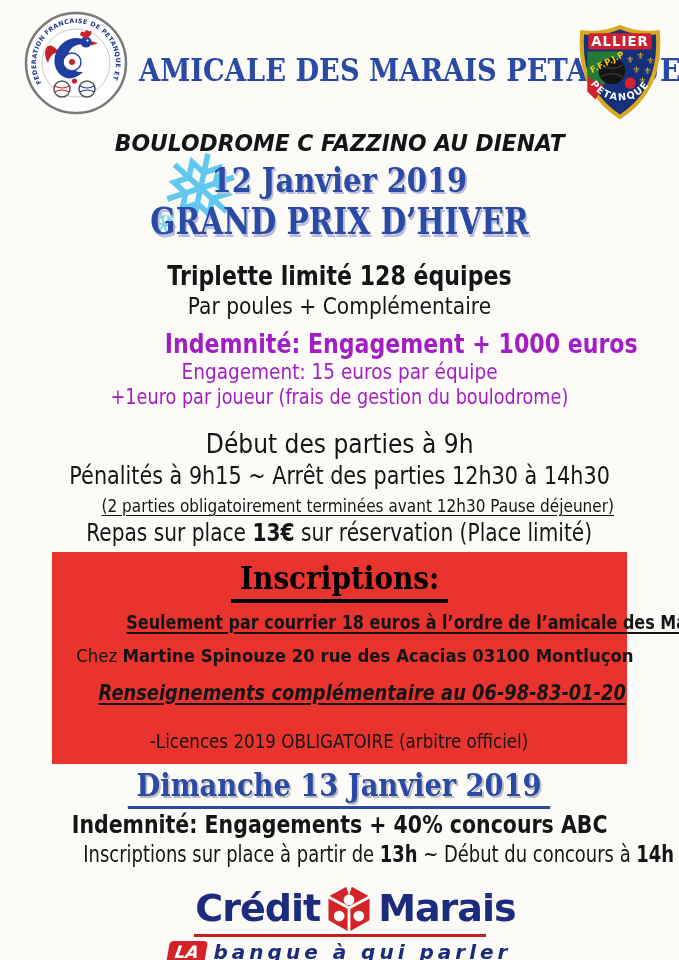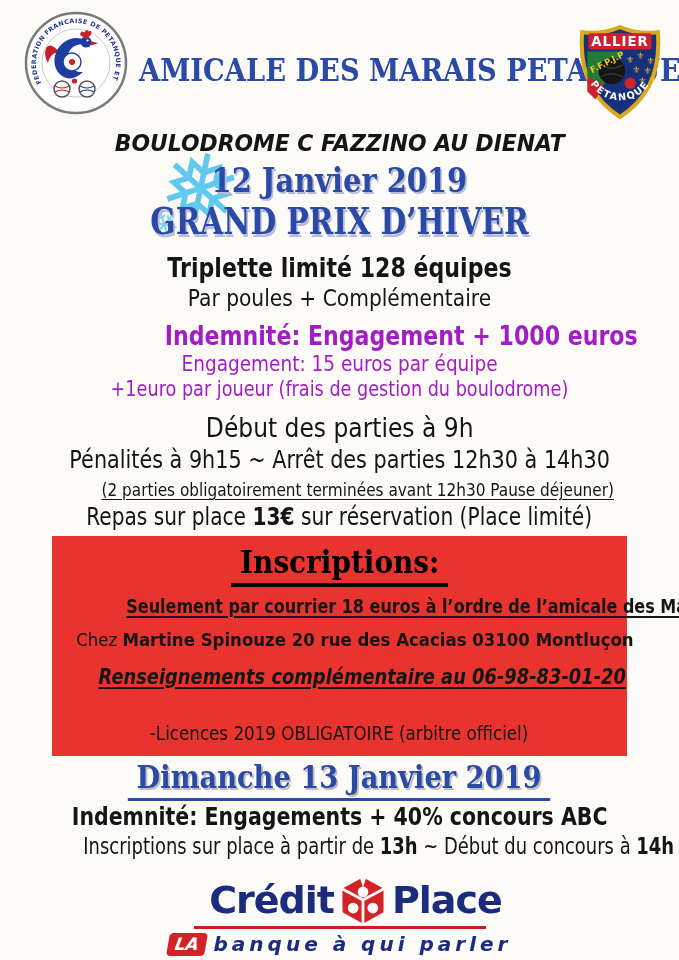--- a/index.html
+++ b/index.html
@@ -32,21 +32,21 @@
   .t-note  { font-size: 17px; text-decoration: underline; text-underline-offset: 3px; transform: scaleX(.9); line-height: 23px; }
   .t-repas { font-size: 24px; transform: scaleX(.84); line-height: 30px; }
 
   .red-box { width: 575px; margin: 4px auto 0; background: #e8332e; padding: 6px 0 10px; position: relative; z-index: 1; }
   .t-insc  { font-family: "DejaVu Serif", serif; font-size: 31px; font-weight: 700; color: #000; border-bottom: 4px solid #000; padding: 0 10px 1px; transform: scaleX(.9); line-height: 40px; }
   .t-seul  { font-size: 20px; font-weight: 700; text-decoration: underline; text-decoration-thickness: 2px; text-underline-offset: 3px; transform: scaleX(.8); line-height: 27px; }
   .t-chez  { font-size: 18px; transform: scaleX(.92); line-height: 24px; }
   .t-rens  { font-size: 21px; font-weight: 700; text-decoration: underline; text-decoration-thickness: 2px; text-underline-offset: 3px; transform: scaleX(.85); line-height: 27px; }
   .t-lic   { font-size: 19px; transform: scaleX(.88); line-height: 25px; }
   .mt2 { margin-top: 2px; } .mt4 { margin-top: 4px; padding-left: 36px; } .mt6 { margin-top: 6px; }
-  .mt8 { margin-top: 8px; text-align: right; } .mt10 { margin-top: 10px; } .mt12 { margin-top: 12px; font-style: italic; } .mt14 { margin-top: 30px; }
+  .mt8 { margin-top: 8px; text-align: right; } .mt10 { margin-top: 18px; } .mt12 { margin-top: 12px; font-style: italic; } .mt14 { margin-top: 22px; }
 
   .t-dim   { font-family: "DejaVu Serif", serif; font-size: 31px; font-weight: 700; color: #2b4aa5; text-shadow: 2px 2px 0 #bdbdbd; border-bottom: 3px solid #2b4aa5; padding: 0 10px 2px; transform: scaleX(.88); line-height: 38px; }
   .t-trip2 { font-size: 25px; font-weight: 700; transform: scaleX(.8); line-height: 31px; }
   .t-indem2{ font-size: 25px; font-weight: 700; transform: scaleX(.82); line-height: 31px; }
   .t-reg   { font-size: 23px; transform: scaleX(.78); line-height: 29px; }
 
   .sponsor { margin-top: 14px; position: relative; z-index: 1; }
   .cm-row { display: flex; align-items: center; justify-content: center; gap: 2px; padding-left: 32px; }
   .cm-word { font-size: 38px; font-weight: 700; color: #1b2c7d; letter-spacing: -1px; }
   .cm-emblem { width: 50px; height: 50px; margin: 0 2px; }
@@ -165,21 +165,21 @@
         <path d="M23.5,0 L32.5,0 L28,14 Z" fill="#fcfbf7"></path>
         <g stroke="#fcfbf7" stroke-width="3.2">
           <line x1="28" y1="28" x2="28" y2="56"></line>
           <line x1="28" y1="28" x2="4" y2="15"></line>
           <line x1="28" y1="28" x2="52" y2="15"></line>
         </g>
         <circle cx="28" cy="19" r="6" fill="#fcfbf7"></circle>
         <circle cx="17" cy="37" r="6" fill="#fcfbf7"></circle>
         <circle cx="39" cy="37" r="6" fill="#fcfbf7"></circle>
       </svg>
-      <span class="cm-word">Place</span>
+      <span class="cm-word">Marais</span>
     </div>
     <div class="cm-rule"></div>
     <div class="cm-tagrow">
       <span class="cm-la">LA</span>
       <span class="cm-tagline">banque à qui parler</span>
     </div>
   </footer>
 
 </div>
 

